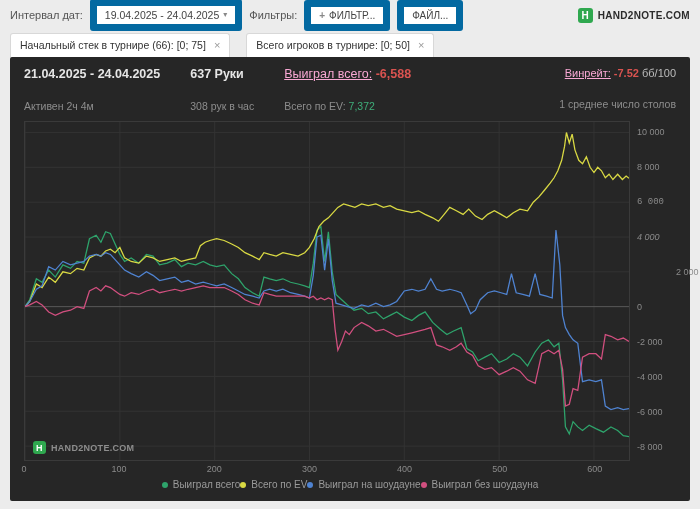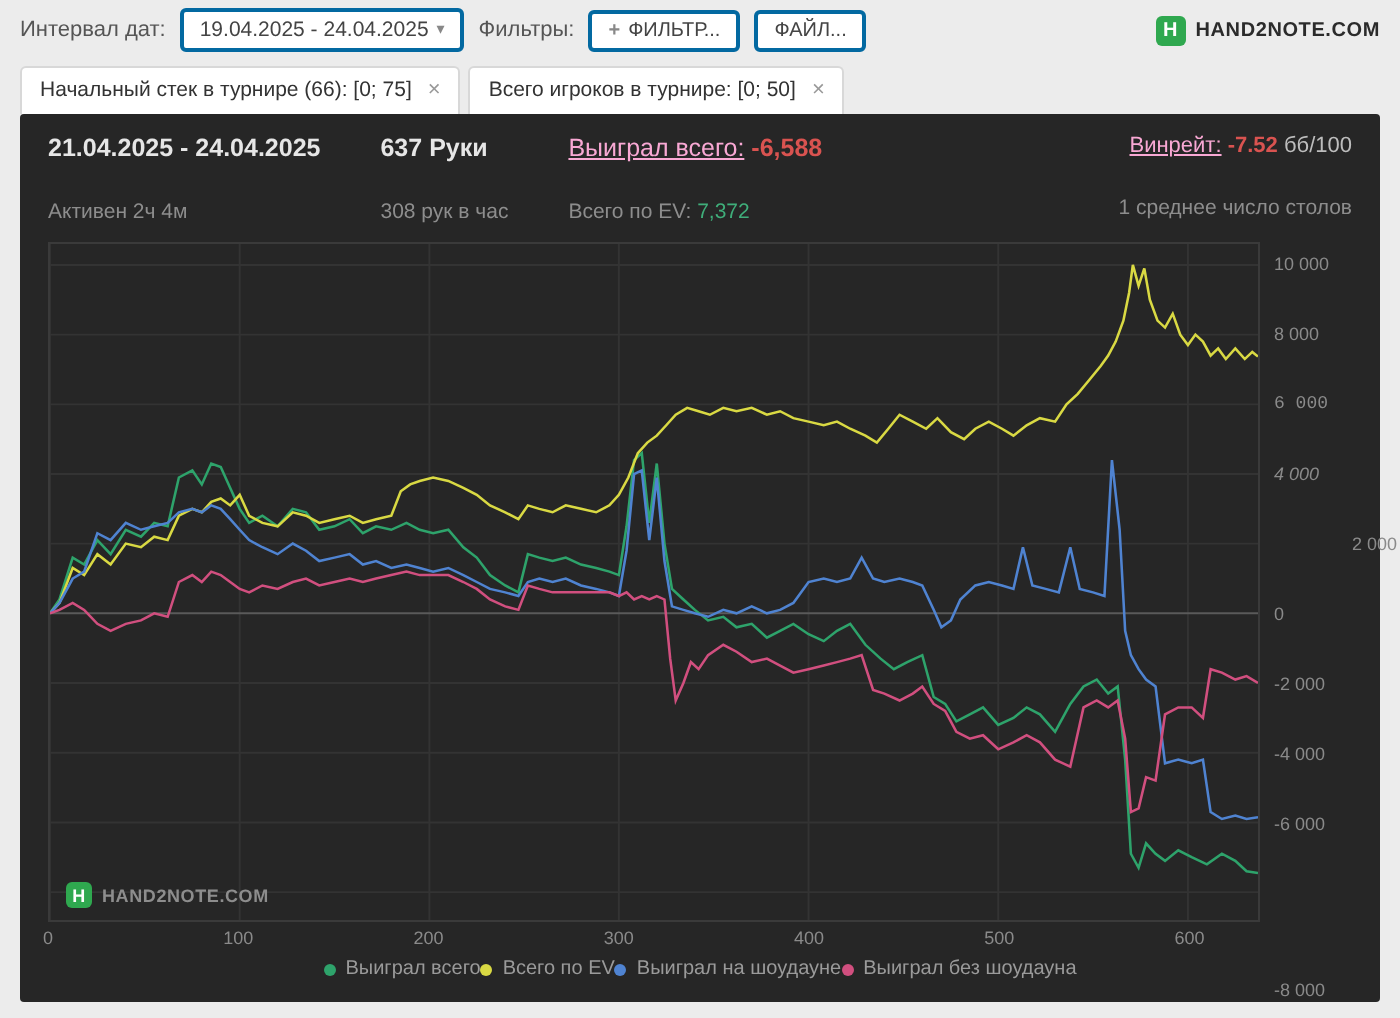--- a/index.html
+++ b/index.html
@@ -7,36 +7,36 @@
   body {
     width:700px; height:509px; overflow:hidden;
     background:#ececec;
     font-family:"Liberation Sans", sans-serif;
     -webkit-font-smoothing:antialiased;
   }
   
   .topbar { display:flex; align-items:center; height:30px; padding:0 10px; gap:7px; font-size:11px; color:#555; }
   .tb-label { color:#555; }
   .btn {
-    background:#fff; border:2px solid #0369a1; border-radius:3px;
+    background:#fff; border:7px solid #0369a1; border-radius:3px;
     padding:3px 8px; font-size:10px; color:#444;
     display:inline-flex; align-items:center; gap:4px; cursor:pointer; white-space:nowrap;
   }
   .date-btn { font-size:10.5px; }
   .chev { font-size:8px; color:#888; line-height:1; }
   .plus { color:#888; font-weight:bold; }
   .spacer { flex:1; }
   .brand { display:flex; align-items:center; gap:5px; font-size:10px; font-weight:bold; color:#2b2b2b; letter-spacing:.3px; }
   .logo {
     width:15px; height:15px; background:#2fa84f; border-radius:3px;
     color:#fff; font-weight:bold; font-size:10px;
     display:flex; align-items:center; justify-content:center; flex:0 0 auto;
   }
   
-  .tabs { display:flex; padding:0 10px; gap:4px; height:27px; align-items:flex-end; }
+  .tabs { display:flex; padding:0 10px; gap:16px; height:27px; align-items:flex-end; }
   .tab {
     background:#fff; border:1px solid #d8d8d8; border-bottom:none;
     border-radius:3px 3px 0 0; padding:5px 9px 6px;
     font-size:10.5px; color:#333; display:flex; gap:8px; align-items:center; cursor:pointer; white-space:nowrap;
   }
   .tab .close { color:#999; font-size:11px; line-height:1; }
   
   .panel {
     background:#262626; margin:0 10px 8px; border-radius:2px;
     height:444px; padding:10px 14px 4px; position:relative;
@@ -177,21 +177,21 @@
     <div class="y-axis" id="y-labels">
         <span style="top: 3.09278%;">10 000</span>
         <span style="top: 13.4021%;">8 000</span>
         <span style="top: 23.7113%; font-family: Liberation Mono, monospace;">6 000</span>
         <span style="top: 34.0206%; font-style: italic;">4 000</span>
         <span style="top: 44.3299%; margin-left: 39px;">2 000</span>
         <span style="top: 54.6392%;">0</span>
         <span style="top: 64.9485%;">-2 000</span>
         <span style="top: 75.2577%;">-4 000</span>
         <span style="top: 85.567%;">-6 000</span>
-        <span style="top: 95.8763%; margin-top: 48px;">-8 000</span>
+        <span style="top: 95.8763%;">-8 000</span>
       </div>
   </div>
 
   <div class="legend" id="legend">
       <span class="legend-item">
         <span class="dot" style="background: rgb(46, 163, 107);"></span>
         <span>Выиграл всего</span>
       </span>
       <span class="legend-item">
         <span class="dot" style="background: rgb(217, 217, 67);"></span>

